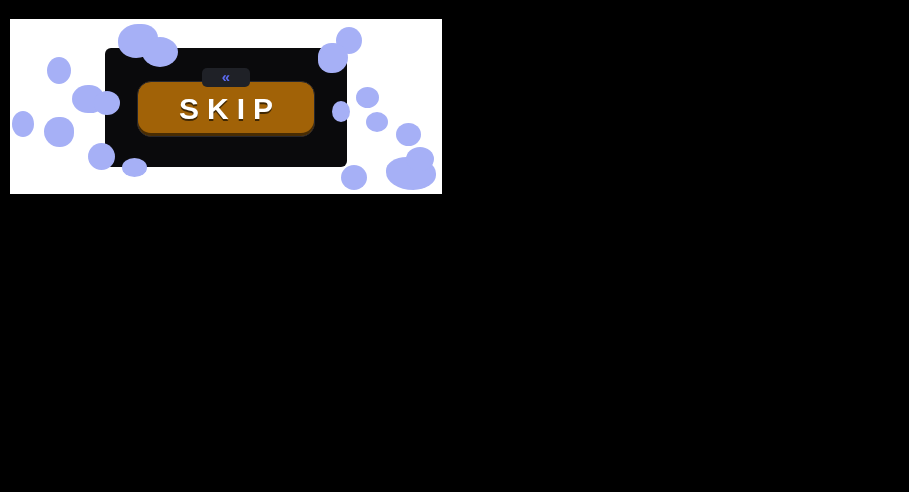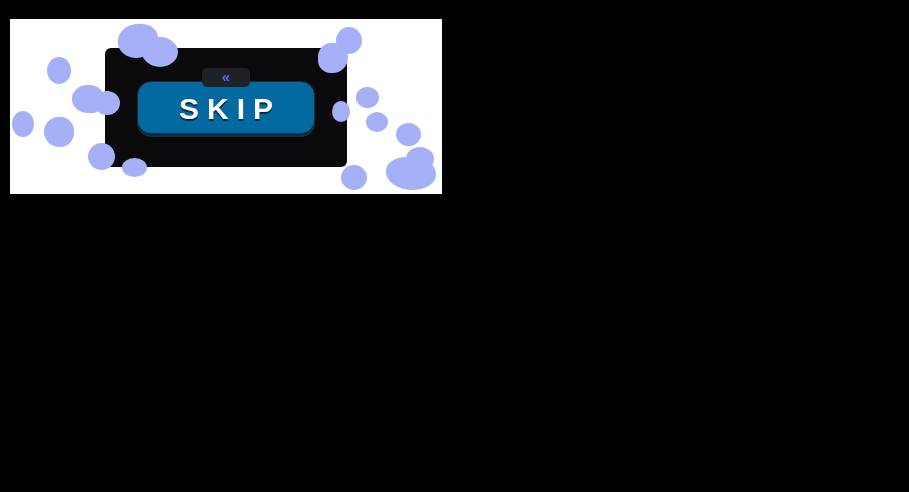--- a/index.html
+++ b/index.html
@@ -65,21 +65,21 @@
     line-height: 1;
     margin-top: -2px;
   }
   .skip {
     position: absolute;
     top: 33px;
     left: 50%;
     transform: translateX(-50%);
     width: 178px;
     height: 56px;
-    background: #0369a1;
+    background: #a16207;
     border: 1px solid #26262c;
     border-radius: 14px;
     box-shadow: inset 0 -3px 0 rgba(0,0,0,0.55);
     display: flex;
     align-items: center;
     justify-content: center;
     cursor: pointer;
     z-index: 1;
   }
   .skip-label {

